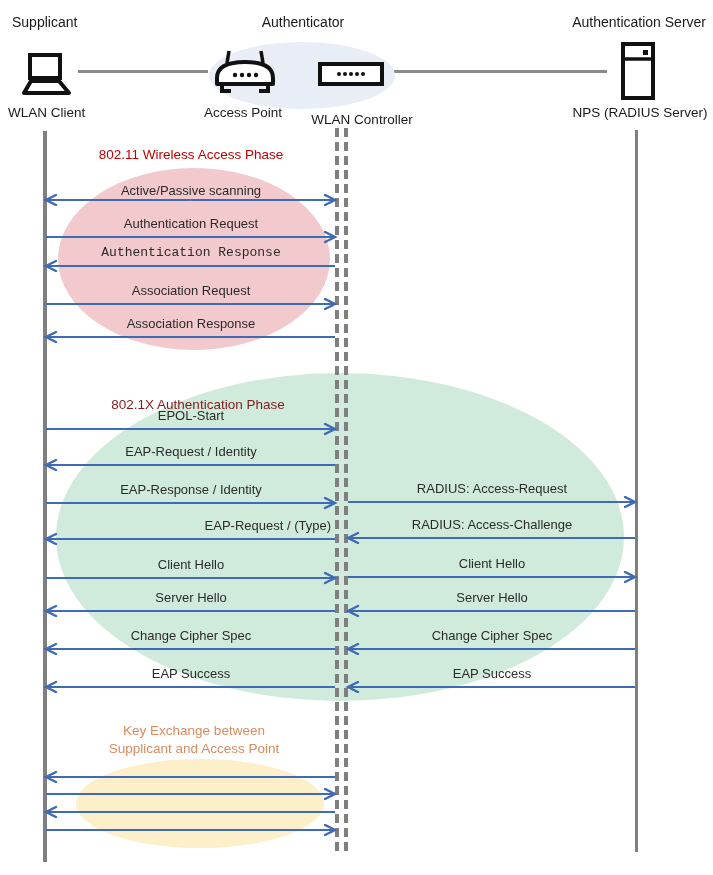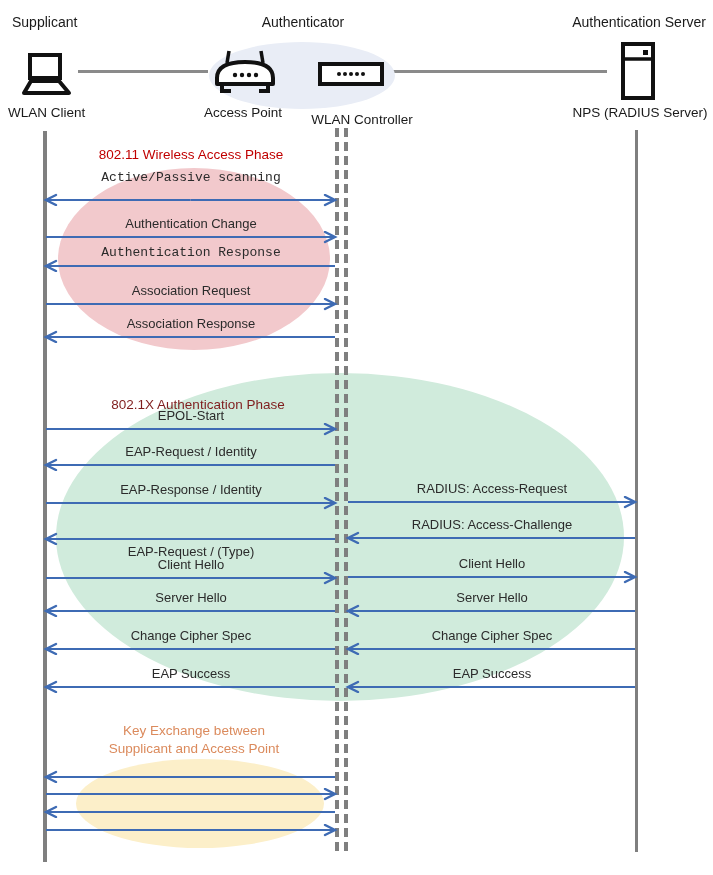--- a/index.html
+++ b/index.html
@@ -112,30 +112,30 @@
       <line x1="635" y1="649" x2="348" y2="649" stroke="#3E6BB4" stroke-width="2.2" marker-end="url(#ah)"></line>
       <line x1="335" y1="687" x2="46" y2="687" stroke="#3E6BB4" stroke-width="2.2" marker-end="url(#ah)"></line>
       <line x1="635" y1="687" x2="348" y2="687" stroke="#3E6BB4" stroke-width="2.2" marker-end="url(#ah)"></line>
       <line x1="335" y1="777" x2="46" y2="777" stroke="#3E6BB4" stroke-width="2.2" marker-end="url(#ah)"></line>
       <line x1="46" y1="794" x2="335" y2="794" stroke="#3E6BB4" stroke-width="2.2" marker-end="url(#ah)"></line>
       <line x1="335" y1="812" x2="46" y2="812" stroke="#3E6BB4" stroke-width="2.2" marker-end="url(#ah)"></line>
       <line x1="46" y1="830" x2="335" y2="830" stroke="#3E6BB4" stroke-width="2.2" marker-end="url(#ah)"></line>
     </svg>
 
   <div id="msg-labels" class="abs" style="left:0;top:0;width:713px;height:875px;pointer-events:none;">
-      <div class="msg-label" style="top: 170px; left: 51px; font-family: Liberation Mono, monospace;">Active/Passive scanning</div>
-      <div class="msg-label" style="top: 216px; left: 51px;">Authentication Change</div>
+      <div class="msg-label" style="top: 183px; left: 51px;">Active/Passive scanning</div>
+      <div class="msg-label" style="top: 216px; left: 51px;">Authentication Request</div>
       <div class="msg-label" style="top: 245px; left: 51px; font-family: Liberation Mono, monospace;">Authentication Response</div>
       <div class="msg-label" style="top: 316px; left: 51px;">Association Response</div>
       <div class="msg-label" style="top: 283px; left: 51px;">Association Request</div>
       <div class="msg-label" style="top: 408px; left: 51px;">EPOL-Start</div>
       <div class="msg-label" style="top: 444px; left: 51px;">EAP-Request / Identity</div>
       <div class="msg-label" style="top: 482px; left: 51px;">EAP-Response / Identity</div>
       <div class="msg-label" style="top: 481px; left: 352px;">RADIUS: Access-Request</div>
-      <div class="msg-label" style="top: 544px; left: 51px;">EAP-Request / (Type)</div>
+      <div class="msg-label" style="top: 518px; left: 51px; text-align: right;">EAP-Request / (Type)</div>
       <div class="msg-label" style="top: 517px; left: 352px; text-align: center;">RADIUS: Access-Challenge</div>
       <div class="msg-label" style="top: 557px; left: 51px;">Client Hello</div>
       <div class="msg-label" style="top: 556px; left: 352px;">Client Hello</div>
       <div class="msg-label" style="top: 590px; left: 51px;">Server Hello</div>
       <div class="msg-label" style="top: 590px; left: 352px;">Server Hello</div>
       <div class="msg-label" style="top: 628px; left: 51px;">Change Cipher Spec</div>
       <div class="msg-label" style="top: 628px; left: 352px;">Change Cipher Spec</div>
       <div class="msg-label" style="top: 666px; left: 51px;">EAP Success</div>
       <div class="msg-label" style="top: 666px; left: 352px;">EAP Success</div>
     </div>

